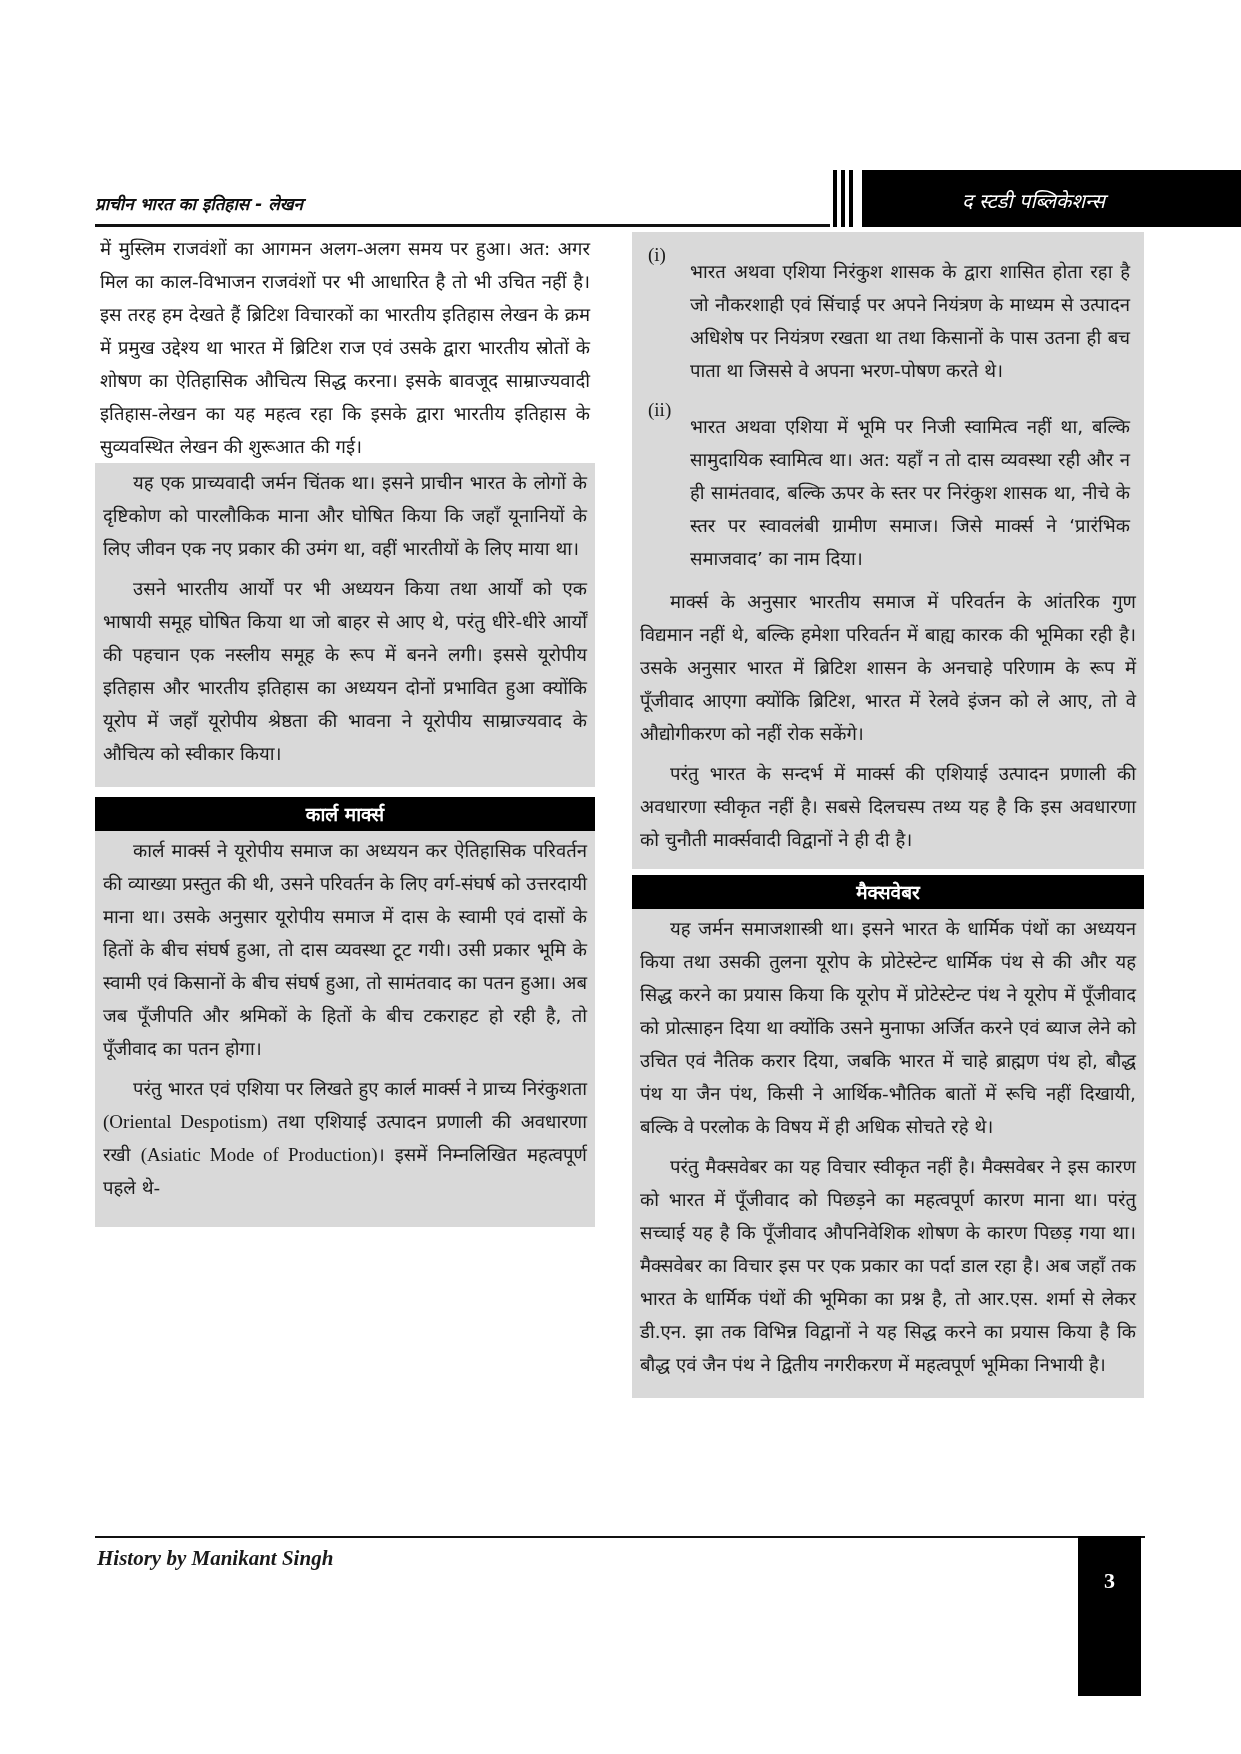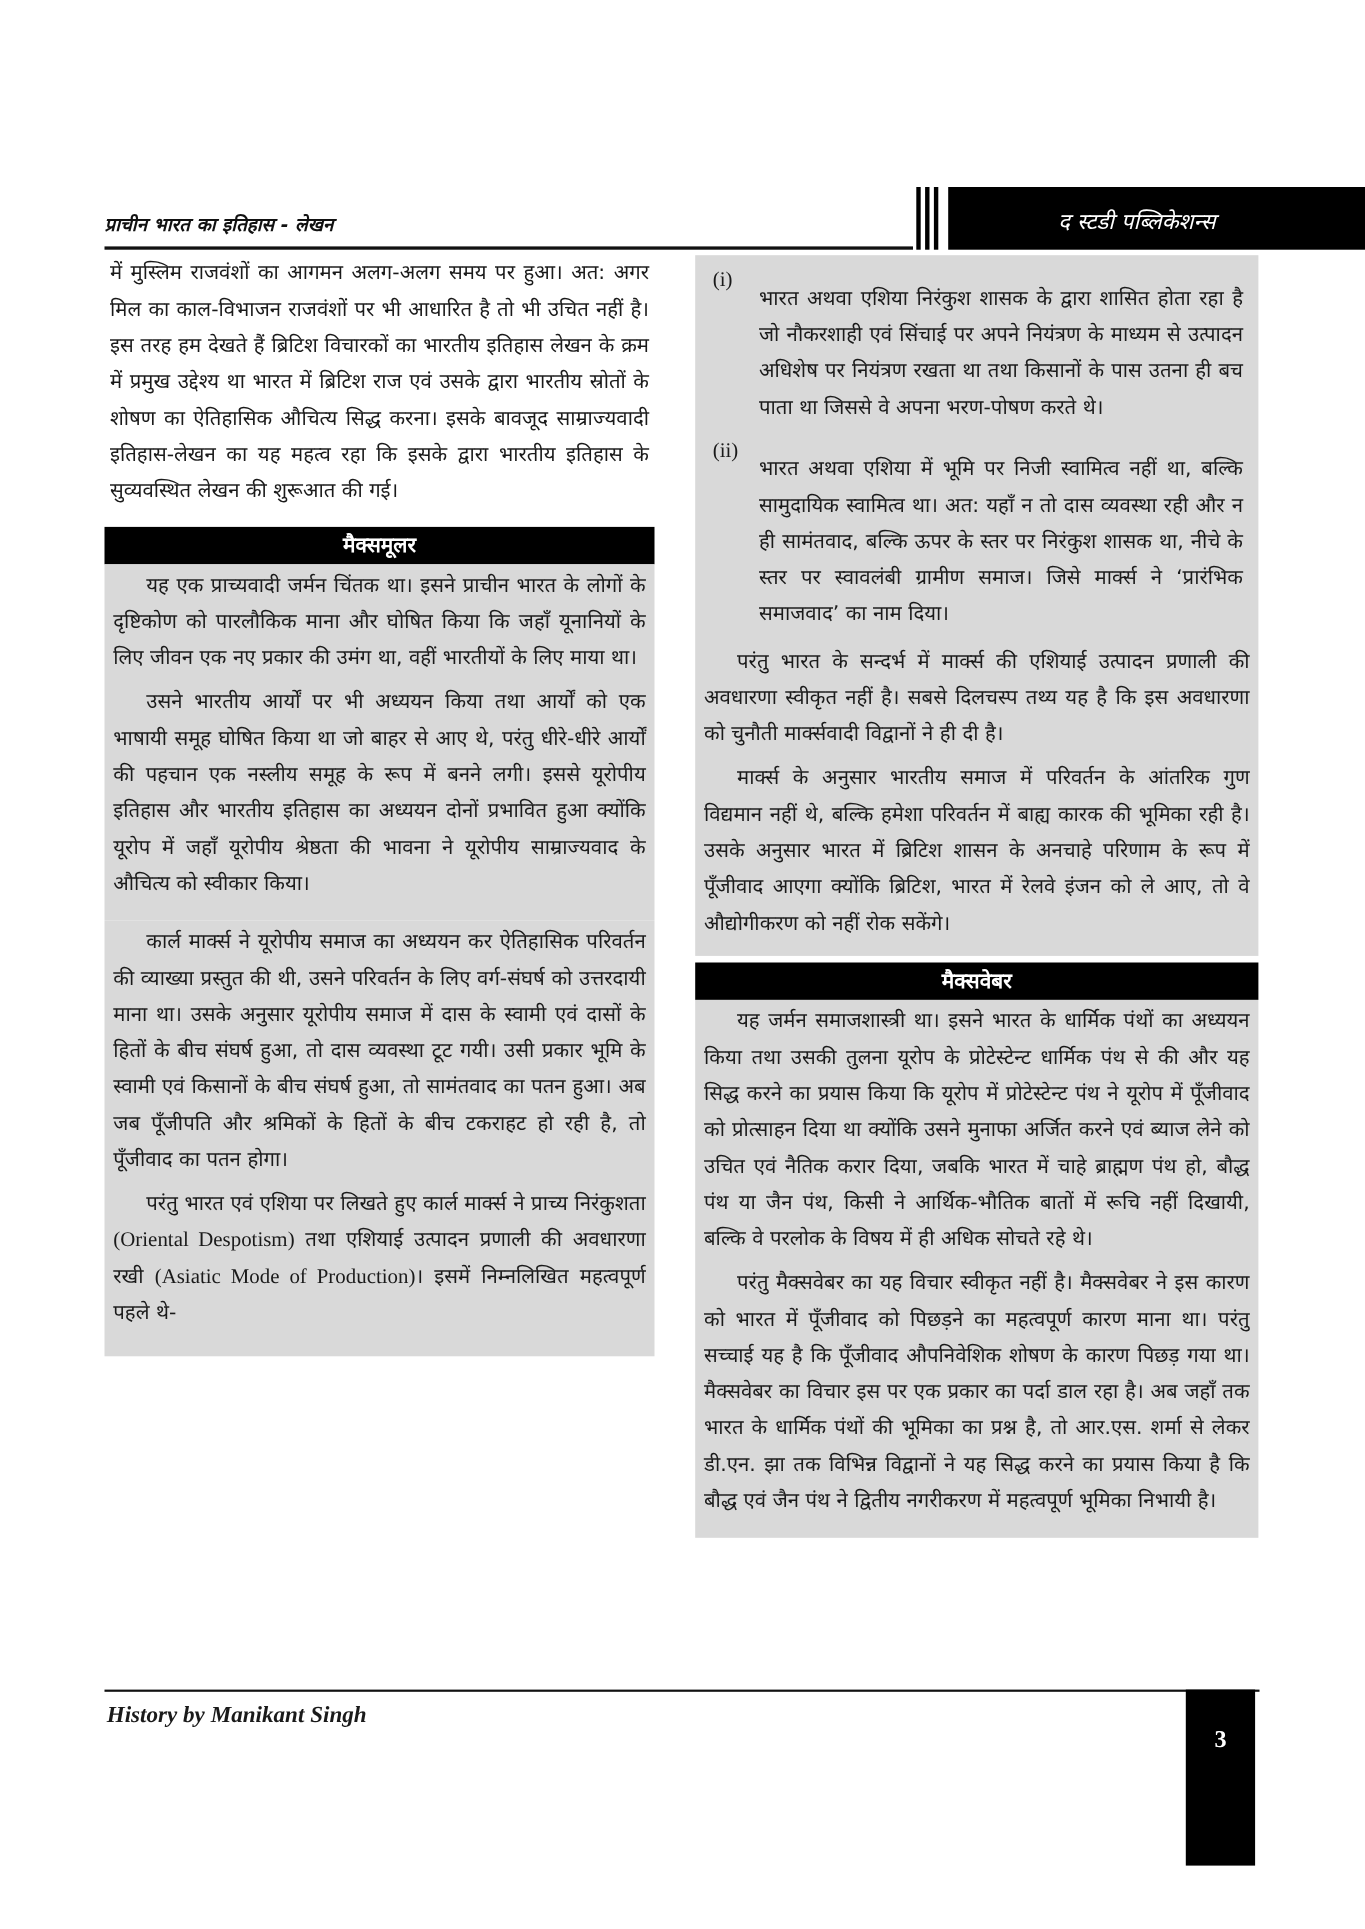--- a/index.html
+++ b/index.html
@@ -75,46 +75,46 @@
   </div>
 <div class="header-publisher">
   <span>द स्टडी पब्लिकेशन्स</span>
 </div>
 
 <div class="col col-left">
   <div class="plain">
     <p>में मुस्लिम राजवंशों का आगमन अलग-अलग समय पर हुआ। अत: अगर मिल का काल-विभाजन राजवंशों पर भी आधारित है तो भी उचित नहीं है। इस तरह हम देखते हैं ब्रिटिश विचारकों का भारतीय इतिहास लेखन के क्रम में प्रमुख उद्देश्य था भारत में ब्रिटिश राज एवं उसके द्वारा भारतीय स्रोतों के शोषण का ऐतिहासिक औचित्य सिद्ध करना। इसके बावजूद साम्राज्यवादी इतिहास-लेखन का यह महत्व रहा कि इसके द्वारा भारतीय इतिहास के सुव्यवस्थित लेखन की शुरूआत की गई।</p>
   </div>
 
-  <div class="section-heading">मैक्समूलर</div>
   <div class="shaded">
     <p>यह एक प्राच्यवादी जर्मन चिंतक था। इसने प्राचीन भारत के लोगों के दृष्टिकोण को पारलौकिक माना और घोषित किया कि जहाँ यूनानियों के लिए जीवन एक नए प्रकार की उमंग था, वहीं भारतीयों के लिए माया था।</p>
     <p>उसने भारतीय आर्यों पर भी अध्ययन किया तथा आर्यों को एक भाषायी समूह घोषित किया था जो बाहर से आए थे, परंतु धीरे-धीरे आर्यों की पहचान एक नस्लीय समूह के रूप में बनने लगी। इससे यूरोपीय इतिहास और भारतीय इतिहास का अध्ययन दोनों प्रभावित हुआ क्योंकि यूरोप में जहाँ यूरोपीय श्रेष्ठता की भावना ने यूरोपीय साम्राज्यवाद के औचित्य को स्वीकार किया।</p>
   </div>
 
+  <div class="section-heading" style="margin-top:10px">कार्ल मार्क्स</div>
   <div class="shaded" style="padding-bottom:16px">
     <p>कार्ल मार्क्स ने यूरोपीय समाज का अध्ययन कर ऐतिहासिक परिवर्तन की व्याख्या प्रस्तुत की थी, उसने परिवर्तन के लिए वर्ग-संघर्ष को उत्तरदायी माना था। उसके अनुसार यूरोपीय समाज में दास के स्वामी एवं दासों के हितों के बीच संघर्ष हुआ, तो दास व्यवस्था टूट गयी। उसी प्रकार भूमि के स्वामी एवं किसानों के बीच संघर्ष हुआ, तो सामंतवाद का पतन हुआ। अब जब पूँजीपति और श्रमिकों के हितों के बीच टकराहट हो रही है, तो पूँजीवाद का पतन होगा।</p>
     <p><span>परंतु भारत एवं एशिया पर लिखते हुए कार्ल मार्क्स ने प्राच्य निरंकुशता </span><span class="latin">(Oriental Despotism)</span><span> तथा एशियाई उत्पादन प्रणाली की अवधारणा रखी </span><span class="latin">(Asiatic Mode of Production)</span><span>। इसमें निम्नलिखित महत्वपूर्ण पहले थे-</span></p>
   </div>
 </div>
 
 <div class="col col-right">
   <div class="shaded" style="padding:0 8px 6px 8px">
     <div class="list">
       <div class="list-item">
         <span class="list-num">(i)</span>
         <span class="list-text">भारत अथवा एशिया निरंकुश शासक के द्वारा शासित होता रहा है जो नौकरशाही एवं सिंचाई पर अपने नियंत्रण के माध्यम से उत्पादन अधिशेष पर नियंत्रण रखता था तथा किसानों के पास उतना ही बच पाता था जिससे वे अपना भरण-पोषण करते थे।</span>
       </div>
       <div class="list-item">
         <span class="list-num">(ii)</span>
         <span class="list-text">भारत अथवा एशिया में भूमि पर निजी स्वामित्व नहीं था, बल्कि सामुदायिक स्वामित्व था। अत: यहाँ न तो दास व्यवस्था रही और न ही सामंतवाद, बल्कि ऊपर के स्तर पर निरंकुश शासक था, नीचे के स्तर पर स्वावलंबी ग्रामीण समाज। जिसे मार्क्स ने ‘प्रारंभिक समाजवाद’ का नाम दिया।</span>
       </div>
     </div>
+    <p>मार्क्स के अनुसार भारतीय समाज में परिवर्तन के आंतरिक गुण विद्यमान नहीं थे, बल्कि हमेशा परिवर्तन में बाह्य कारक की भूमिका रही है। उसके अनुसार भारत में ब्रिटिश शासन के अनचाहे परिणाम के रूप में पूँजीवाद आएगा क्योंकि ब्रिटिश, भारत में रेलवे इंजन को ले आए, तो वे औद्योगीकरण को नहीं रोक सकेंगे।</p>
     <p>परंतु भारत के सन्दर्भ में मार्क्स की एशियाई उत्पादन प्रणाली की अवधारणा स्वीकृत नहीं है। सबसे दिलचस्प तथ्य यह है कि इस अवधारणा को चुनौती मार्क्सवादी विद्वानों ने ही दी है।</p>
-    <p>मार्क्स के अनुसार भारतीय समाज में परिवर्तन के आंतरिक गुण विद्यमान नहीं थे, बल्कि हमेशा परिवर्तन में बाह्य कारक की भूमिका रही है। उसके अनुसार भारत में ब्रिटिश शासन के अनचाहे परिणाम के रूप में पूँजीवाद आएगा क्योंकि ब्रिटिश, भारत में रेलवे इंजन को ले आए, तो वे औद्योगीकरण को नहीं रोक सकेंगे।</p>
   </div>
 
   <div class="section-heading" style="margin-top:6px">मैक्सवेबर</div>
   <div class="shaded">
     <p>यह जर्मन समाजशास्त्री था। इसने भारत के धार्मिक पंथों का अध्ययन किया तथा उसकी तुलना यूरोप के प्रोटेस्टेन्ट धार्मिक पंथ से की और यह सिद्ध करने का प्रयास किया कि यूरोप में प्रोटेस्टेन्ट पंथ ने यूरोप में पूँजीवाद को प्रोत्साहन दिया था क्योंकि उसने मुनाफा अर्जित करने एवं ब्याज लेने को उचित एवं नैतिक करार दिया, जबकि भारत में चाहे ब्राह्मण पंथ हो, बौद्ध पंथ या जैन पंथ, किसी ने आर्थिक-भौतिक बातों में रूचि नहीं दिखायी, बल्कि वे परलोक के विषय में ही अधिक सोचते रहे थे।</p>
     <p>परंतु मैक्सवेबर का यह विचार स्वीकृत नहीं है। मैक्सवेबर ने इस कारण को भारत में पूँजीवाद को पिछड़ने का महत्वपूर्ण कारण माना था। परंतु सच्चाई यह है कि पूँजीवाद औपनिवेशिक शोषण के कारण पिछड़ गया था। मैक्सवेबर का विचार इस पर एक प्रकार का पर्दा डाल रहा है। अब जहाँ तक भारत के धार्मिक पंथों की भूमिका का प्रश्न है, तो आर.एस. शर्मा से लेकर डी.एन. झा तक विभिन्न विद्वानों ने यह सिद्ध करने का प्रयास किया है कि बौद्ध एवं जैन पंथ ने द्वितीय नगरीकरण में महत्वपूर्ण भूमिका निभायी है।</p>
   </div>
 </div>
 
 <div class="footer-rule"></div>

